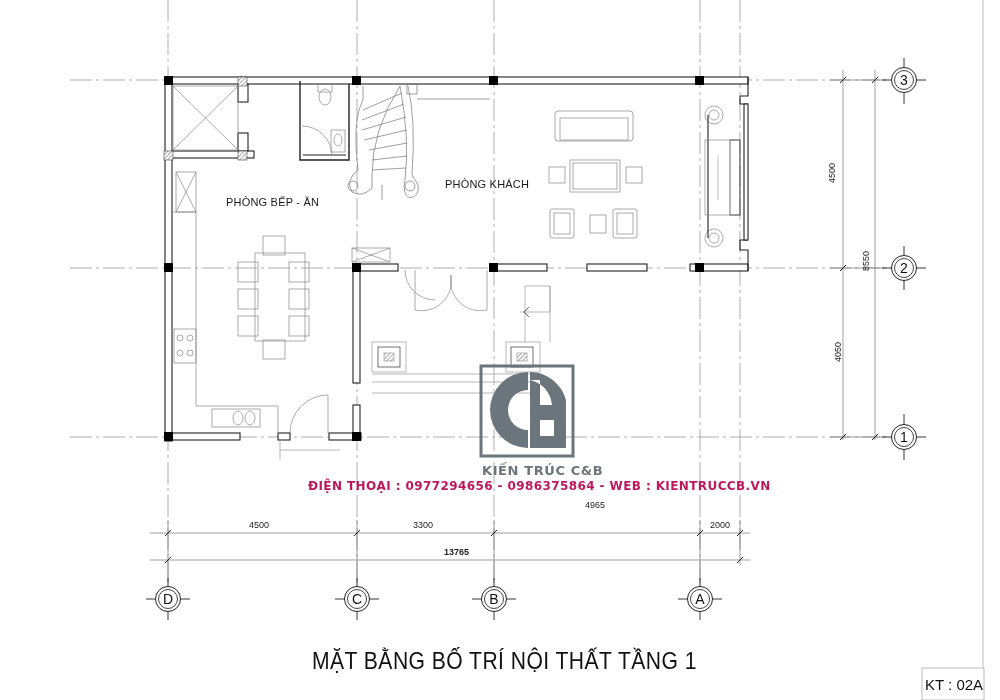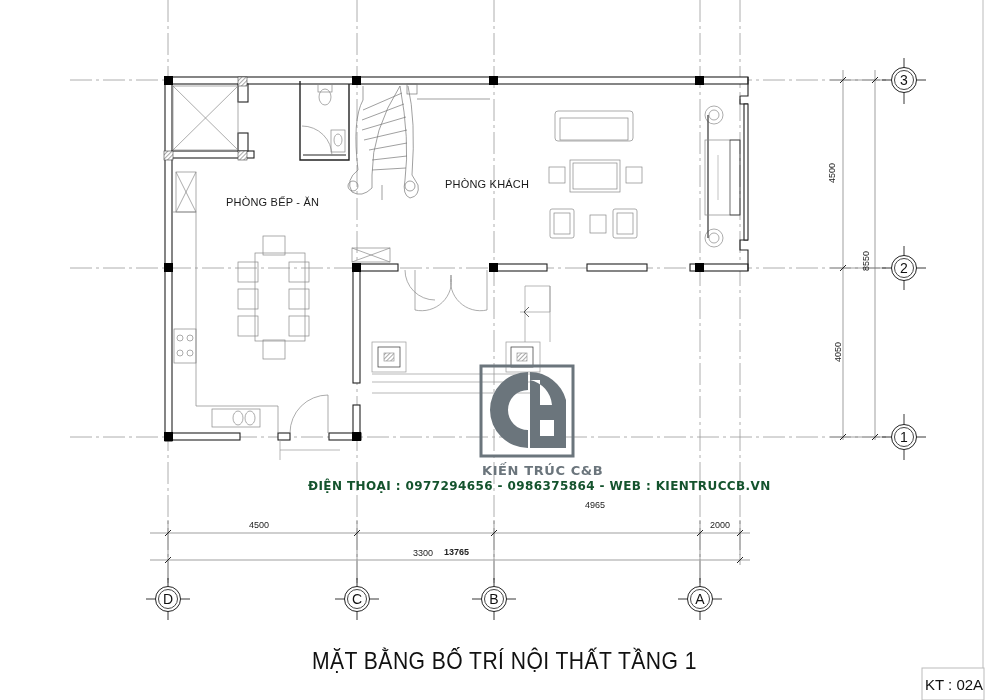--- a/index.html
+++ b/index.html
@@ -10,21 +10,21 @@
   .room-label { font-size: 11px; letter-spacing: 0.2px; color: #1a1a1a; white-space: nowrap; }
   .dim { font-size: 9px; color: #222; white-space: nowrap; font-family: "Liberation Sans Narrow", "Liberation Sans", sans-serif; }
   .dim-v { transform: rotate(-90deg); transform-origin: center; }
   .grid-bubble { width: 26px; height: 26px; border: 1.2px solid #222; border-radius: 50%;
                  display: flex; align-items: center; justify-content: center;
                  font-size: 14px; box-sizing: border-box; background: #fff; }
   .grid-bubble::before { content: ""; position: absolute; inset: 2px; border: 0.8px solid #444; border-radius: 50%; }
   .title { font-size: 24px; letter-spacing: 0.5px; color: #111; white-space: nowrap; font-family: "Liberation Sans", sans-serif; font-weight: normal; transform: scaleX(0.88); transform-origin: left center; }
   .sheet-code { font-size: 15px; white-space: nowrap; }
   .wm-brand { font-size: 13px; font-weight: bold; color: #6b757c; letter-spacing: 0.6px; white-space: nowrap; font-family: "DejaVu Sans", sans-serif; }
-  .wm-contact { font-size: 12px; font-weight: bold; color: #14532d; letter-spacing: 0.4px; white-space: nowrap; font-family: "DejaVu Sans", sans-serif; }
+  .wm-contact { font-size: 12px; font-weight: bold; color: #be185d; letter-spacing: 0.4px; white-space: nowrap; font-family: "DejaVu Sans", sans-serif; }
 </style>
 </head>
 <body>
 
 <svg id="plan" viewBox="0 0 1000 700" xmlns="http://www.w3.org/2000/svg">
   <defs>
     <pattern id="hatch" width="3" height="3" patternUnits="userSpaceOnUse" patternTransform="rotate(45)">
       <rect width="3" height="3" fill="#fff"></rect>
       <line x1="0" y1="0" x2="0" y2="3" stroke="#555" stroke-width="1"></line>
     </pattern>
@@ -259,21 +259,21 @@
   </g>
 </svg>
 
 <div class="abs room-label" style="left:226px; top:196px;">PHÒNG BẾP - ĂN</div>
 <div class="abs room-label" style="left:445px; top:178px;">PHÒNG KHÁCH</div>
 
 <div class="abs wm-brand" style="left:482px; top:463px;">KIẾN TRÚC C&amp;B</div>
 <div class="abs wm-contact" style="left:308px; top:479px;">ĐIỆN THOẠI : 0977294656 - 0986375864 - WEB : KIENTRUCCB.VN</div>
 
 <div class="abs dim" style="left:249px; top:520px;">4500</div>
-<div class="abs dim" style="left:413px; top:548px;">3300</div>
+<div class="abs dim" style="left:413px; top:520px;">3300</div>
 <div class="abs dim" style="left:585px; top:500px;">4965</div>
 <div class="abs dim" style="left:710px; top:520px;">2000</div>
 <div class="abs dim" style="left:444px; top:547px;font-weight:bold;">13765</div>
 
 <div class="abs dim dim-v" style="left:822px; top:168px;">4500</div>
 <div class="abs dim dim-v" style="left:828px; top:347px;">4050</div>
 <div class="abs dim dim-v" style="left:856px; top:256px;">8550</div>
 
 <div class="abs grid-bubble" style="left:891px; top:67px;">
     <span>3</span>

